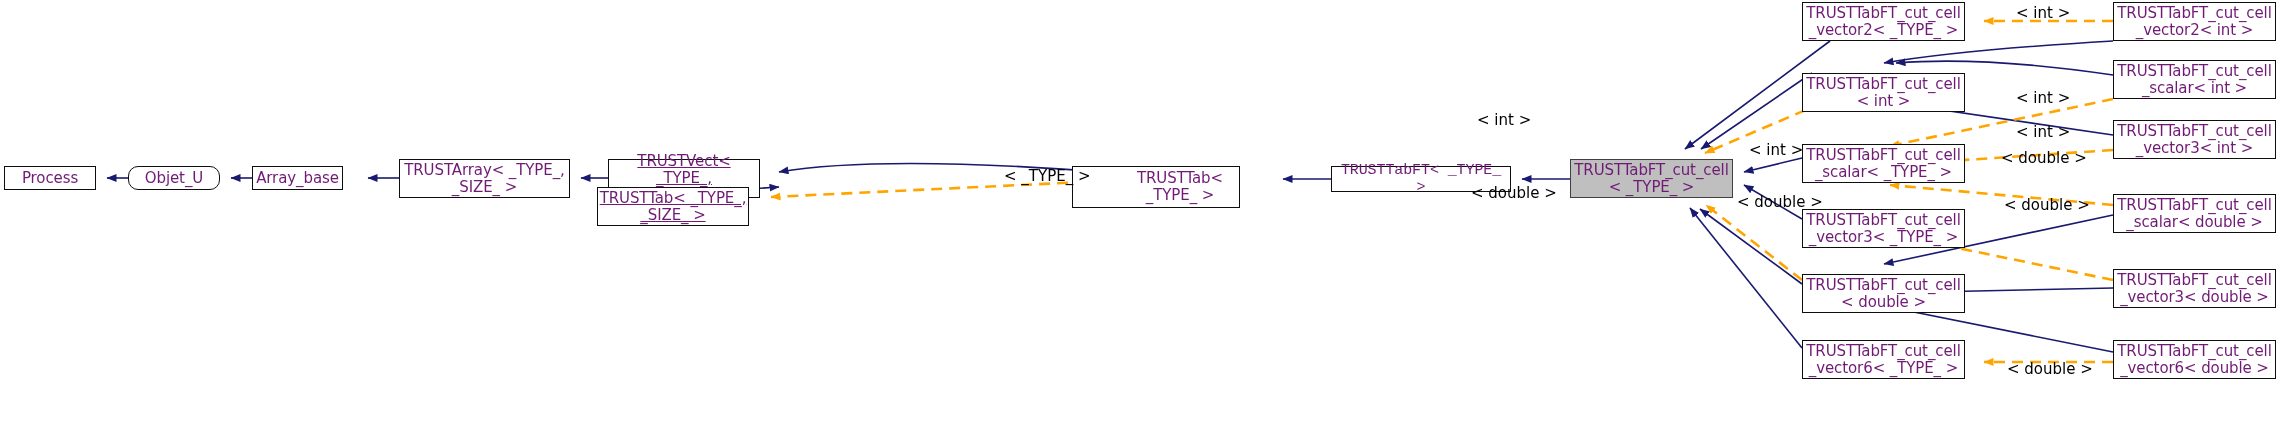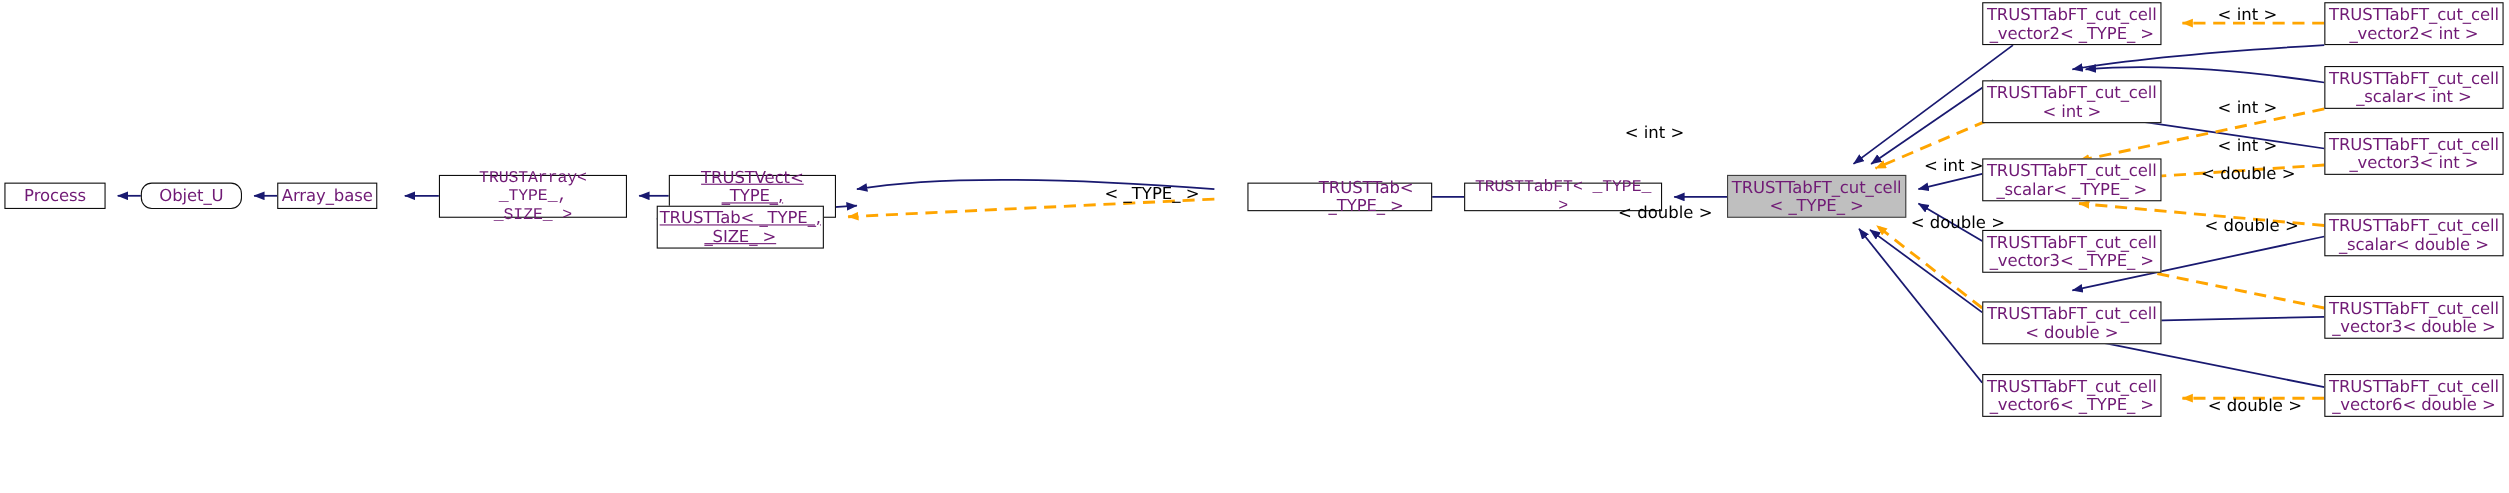--- a/index.html
+++ b/index.html
@@ -90,27 +90,27 @@
       <path d="M2113,205 L1890,185"></path>
       <path d="M2113,280 L1890,234"></path>
       <path d="M2113,362 L1984,362"></path>
     </g>
   </svg>
 
   <div id="nodes">
       <div class="node" style="left: 4px; top: 166px; width: 92px; height: 24px;">Process</div>
       <div class="node" style="left: 128px; top: 166px; width: 92px; height: 24px; border-radius: 10px;">Objet_U</div>
       <div class="node" style="left: 252px; top: 166px; width: 91px; height: 24px;">Array_base</div>
-      <div class="node" style="left: 399px; top: 159px; width: 171px; height: 39px; font-family: Liberation Mono, monospace;">TRUSTArray&lt; _TYPE_,
+      <div class="node" style="left: 399px; top: 159px; width: 171px; height: 39px;">TRUSTArray&lt; _TYPE_,
 _SIZE_ &gt;</div>
       <div class="node" style="left: 608px; top: 159px; width: 152px; height: 39px; text-decoration: underline;">TRUSTVect&lt; _TYPE_,
 _SIZE_ &gt;</div>
       <div class="node" style="left: 597px; top: 187px; width: 152px; height: 39px; text-decoration: underline;">TRUSTTab&lt; _TYPE_,
 _SIZE_ &gt;</div>
-      <div class="node" style="left: 1134px; top: 166px; width: 168px; height: 26px; padding-left: 48px;">TRUSTTab&lt; _TYPE_ &gt;</div>
+      <div class="node" style="left: 1072px; top: 166px; width: 168px; height: 42px; padding-left: 48px;">TRUSTTab&lt; _TYPE_ &gt;</div>
       <div class="node" style="left: 1331px; top: 166px; width: 180px; height: 26px; font-family: Liberation Mono, monospace;">TRUSTTabFT&lt; _TYPE_ &gt;</div>
       <div class="node root" style="left: 1570px; top: 159px; width: 163px; height: 39px;">TRUSTTabFT_cut_cell
 &lt; _TYPE_ &gt;</div>
       <div class="node" style="left: 1802px; top: 2px; width: 163px; height: 39px;">TRUSTTabFT_cut_cell
 _vector2&lt; _TYPE_ &gt;</div>
       <div class="node" style="left: 1802px; top: 73px; width: 163px; height: 39px;">TRUSTTabFT_cut_cell
 &lt; int &gt;</div>
       <div class="node" style="left: 1802px; top: 144px; width: 163px; height: 39px;">TRUSTTabFT_cut_cell
 _scalar&lt; _TYPE_ &gt;</div>
       <div class="node" style="left: 1802px; top: 209px; width: 163px; height: 39px;">TRUSTTabFT_cut_cell

